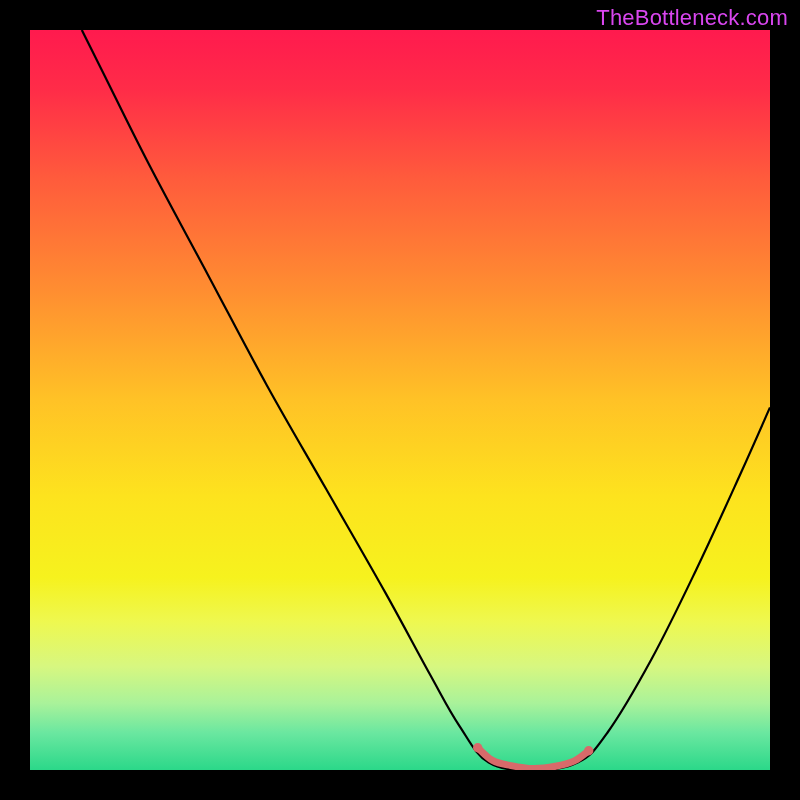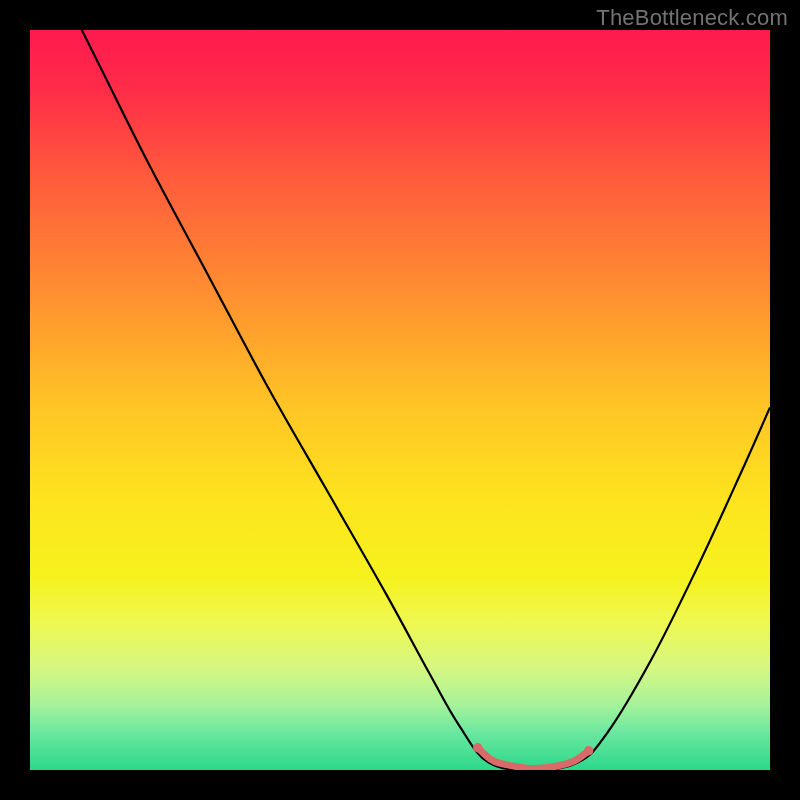--- a/index.html
+++ b/index.html
@@ -8,21 +8,21 @@
     width: 800px;
     height: 800px;
     background: #000000;
     overflow: hidden;
     font-family: Arial, sans-serif;
   }
   .watermark {
     position: absolute;
     top: 5px;
     right: 12px;
-    color: #737373;
+    color: #d946ef;
     font-size: 22px;
     font-weight: 500;
     z-index: 10;
     letter-spacing: 0.2px;
   }
   .frame {
     position: absolute;
     left: 30px;
     top: 30px;
     width: 740px;

